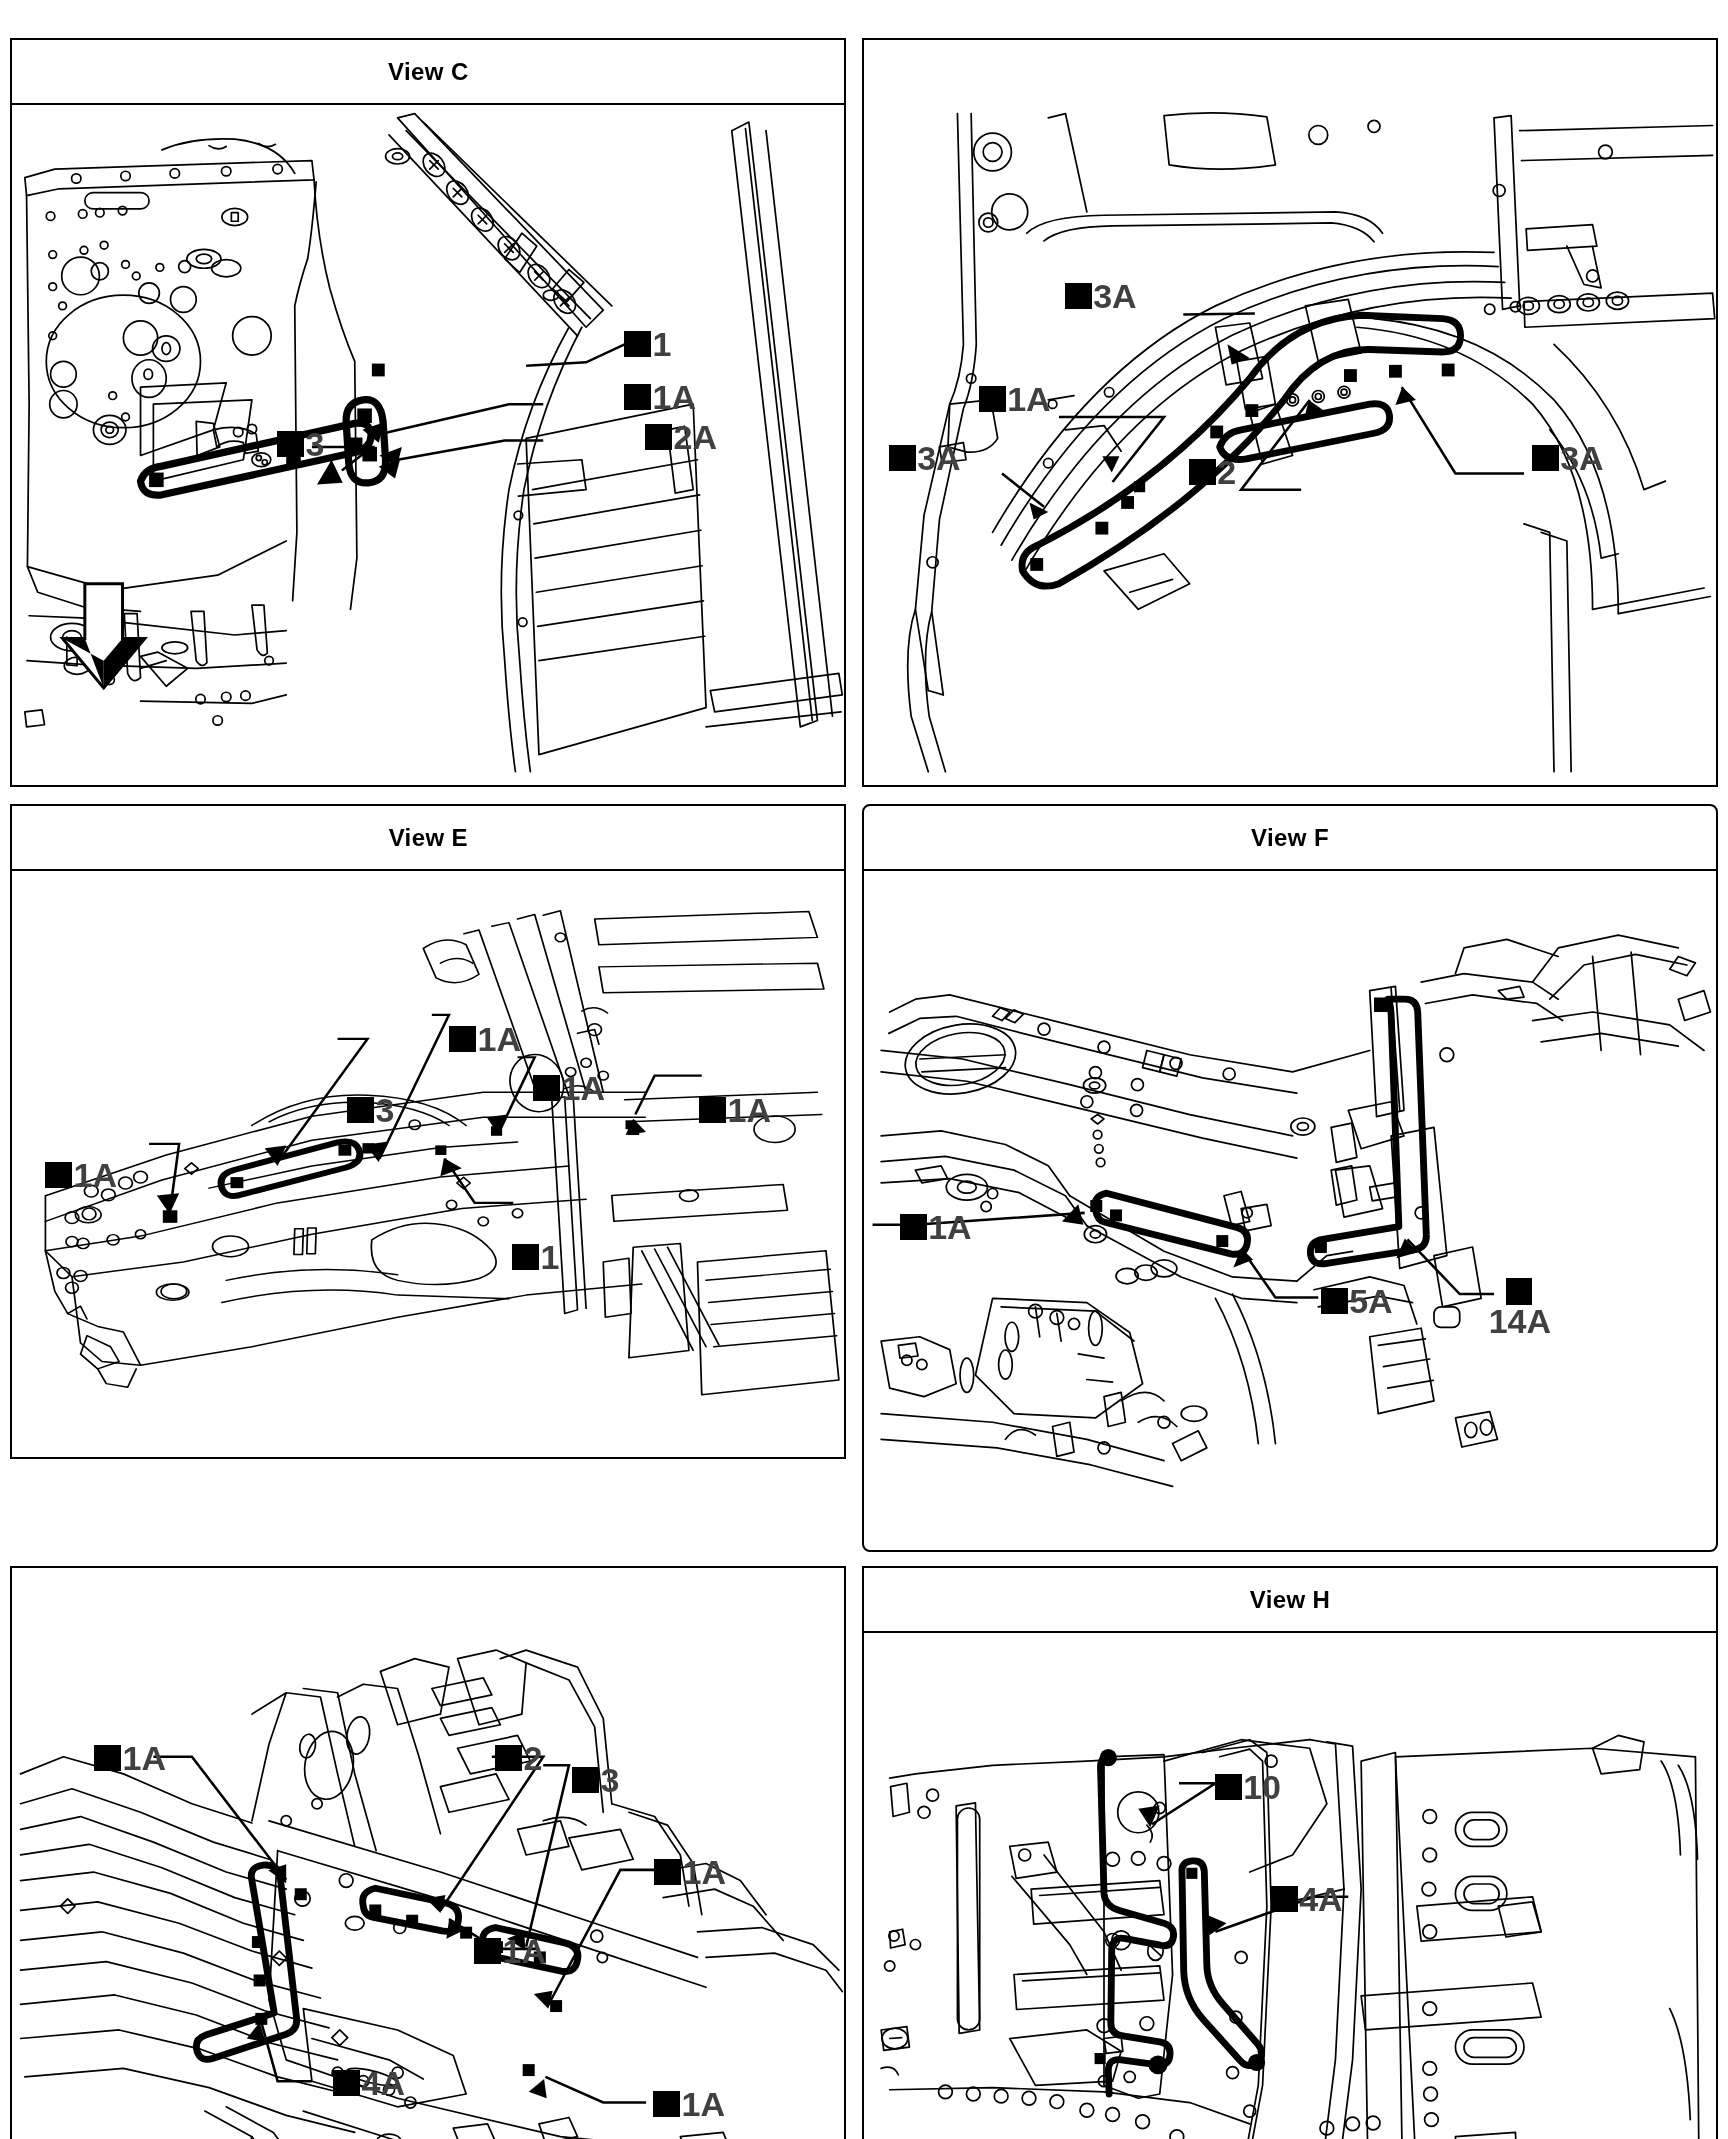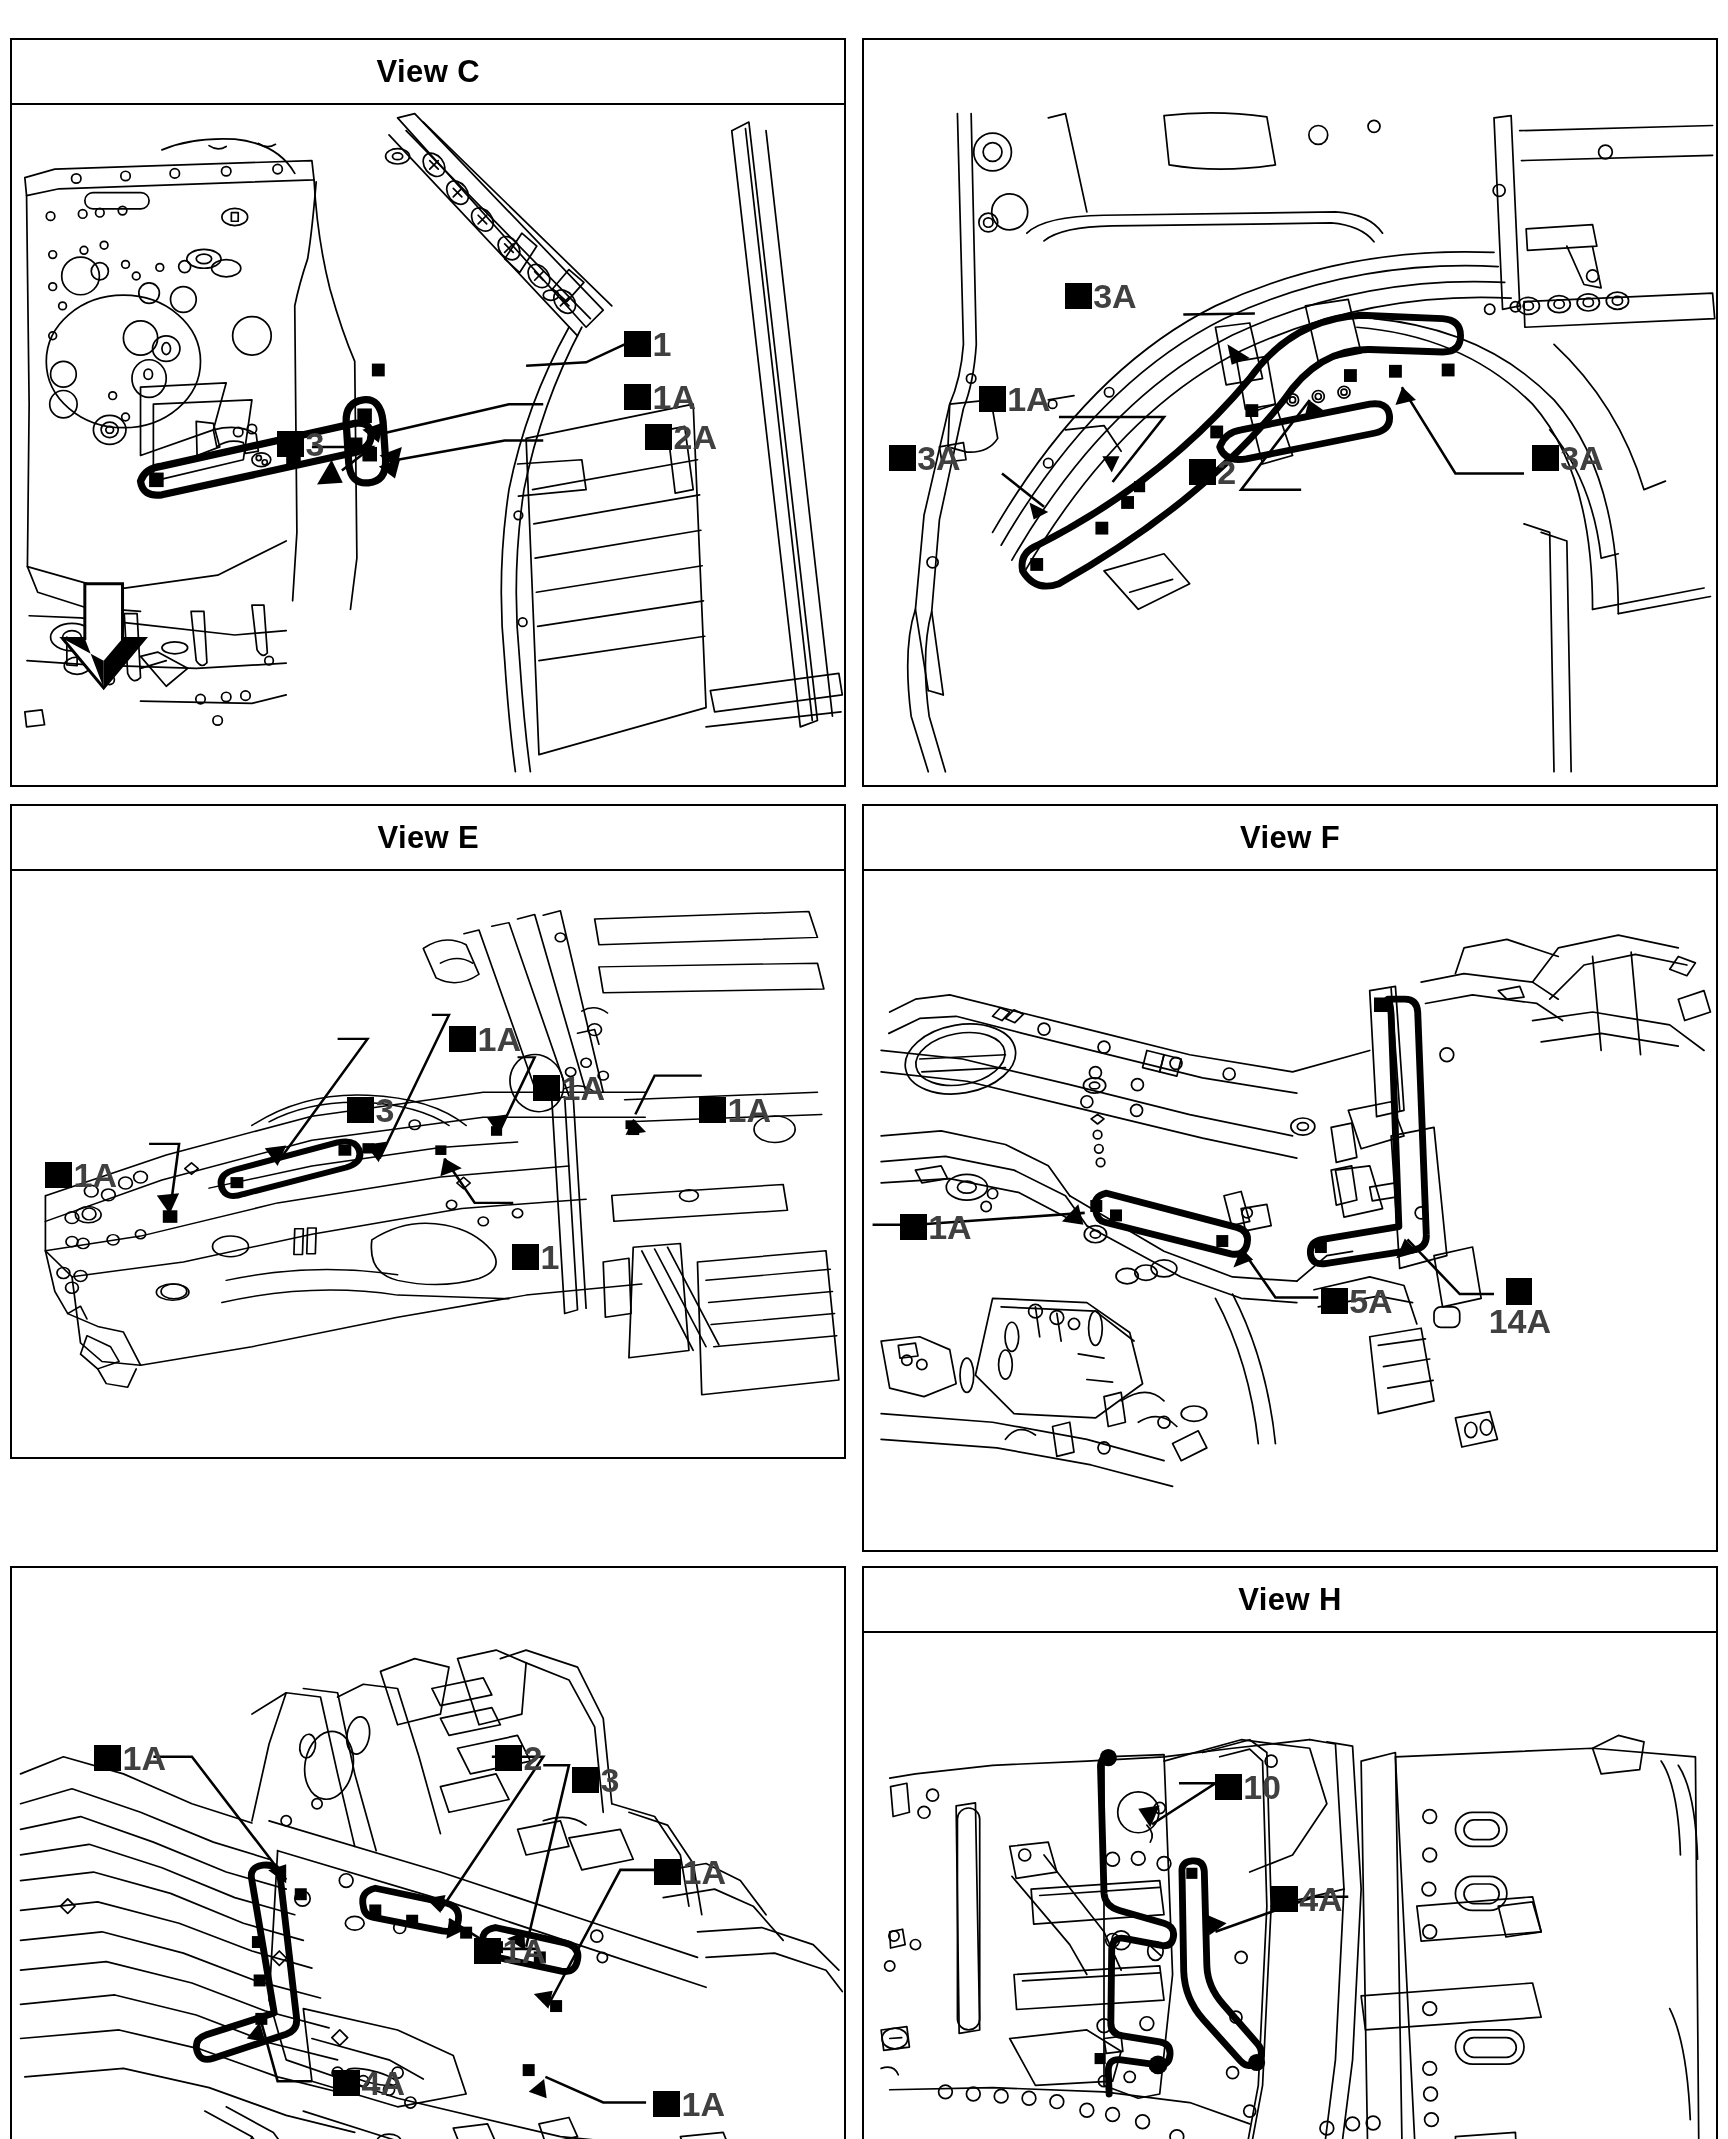--- a/index.html
+++ b/index.html
@@ -2,21 +2,21 @@
 <html style="font-size:6.8px"><head>
 <meta charset="utf-8">
 <style>
   html,body{margin:0;padding:0;background:#ffffff;}
   body{width:1729px;height:2366px;font-family:"Liberation Sans",sans-serif;overflow:hidden;}
   #sheet{position:relative;width:1729px;height:2366px;background:#fff;}
 
   .panel{position:absolute;border:2.6px solid #000;background:#fff;box-sizing:border-box;}
   .panel-header{position:absolute;left:0;top:0;width:100%;height:65px;border-bottom:2.6px solid #000;box-sizing:border-box;
                 display:flex;align-items:center;justify-content:center;}
-  .panel-title{font-size:31px;font-weight:bold;color:#000;letter-spacing:0.4px;line-height:1;}
+  .panel-title{font-size:24px;font-weight:bold;color:#000;letter-spacing:0.4px;line-height:1;}
   .panel-body{position:absolute;left:0;top:65px;right:0;bottom:0;overflow:hidden;}
   .art{position:absolute;left:0;top:0;width:100%;height:100%;}
 
   .callout{position:absolute;display:flex;align-items:center;white-space:nowrap;}
   .callout .sq{display:inline-block;background:#000;width:26.5px;height:26.5px;flex:0 0 auto;}
   .callout .num{font-size:34px;font-weight:bold;color:#404040;line-height:0.95;margin-left:1.7px;}
 </style>
 </head>
 <body>
 
@@ -488,21 +488,21 @@
         <span class="sq"></span>
         <span class="num">1A</span>
       </div>
       <div class="callout" style="left:500px;top:370px;">
         <span class="sq"></span>
         <span class="num">1</span>
       </div>
     </div>
   </div>
 
-  <div class="panel" style="left:862px;top:804px;width:856px;height:748px;">
+  <div class="panel" style="left:862px;top:804px;width:856px;height:748px;border-radius:8px;">
     <div class="panel-header">
       <span class="panel-title">View F</span>
     </div>
     <div class="panel-body">
       <svg class="art" viewBox="0 0 1988 1589" preserveAspectRatio="none">
         <g fill="none" stroke="#000" stroke-width="4" stroke-linecap="round" stroke-linejoin="round">
 
           <path d="M60 330 L120 300 L200 290 L360 330 L560 380 L760 430 L1000 470 L1180 420"></path>
           <path d="M58 380 L130 345 L215 340 L370 380 L580 432 L790 484 L1010 520"></path>
           <path d="M40 420 L230 440 L480 500 L760 570 L1000 620"></path>

